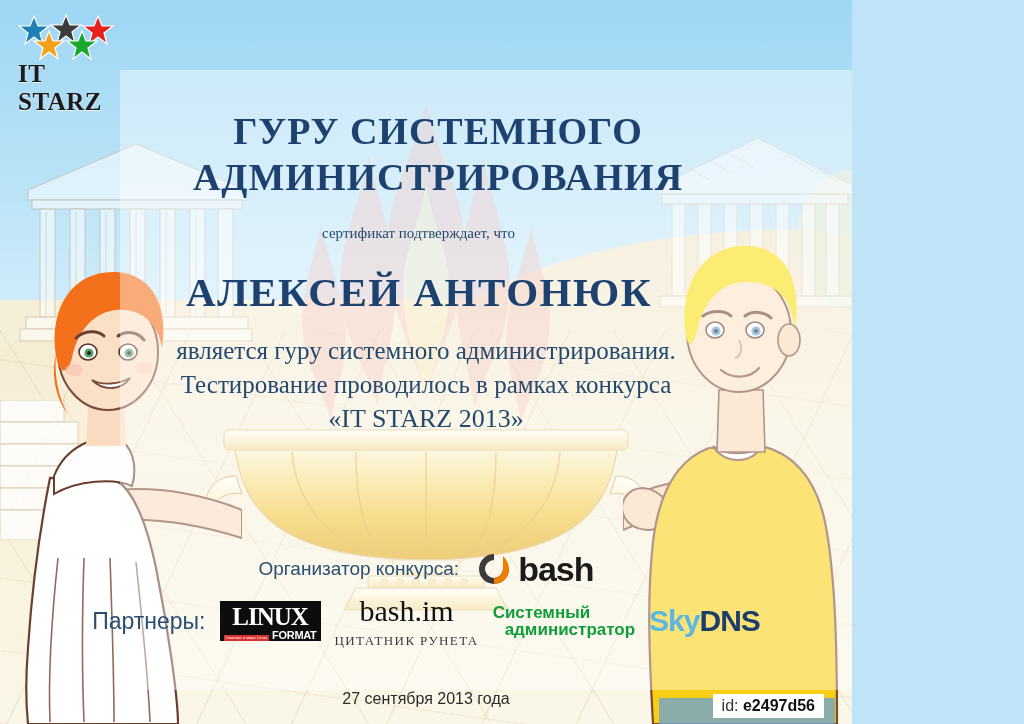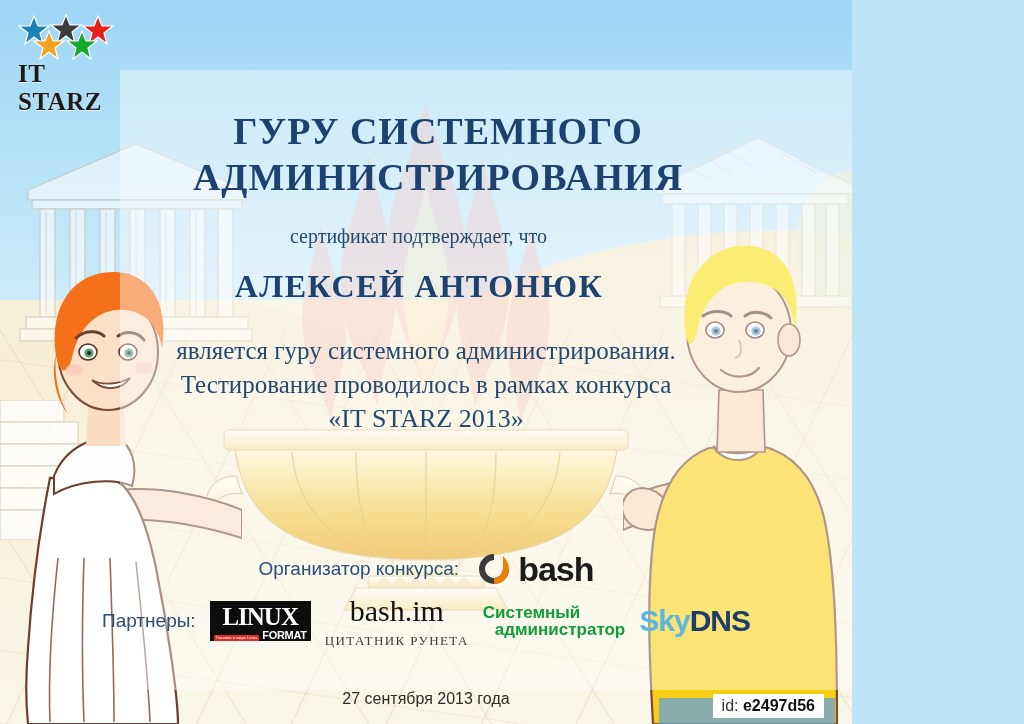--- a/index.html
+++ b/index.html
@@ -85,26 +85,26 @@
   .title{
     position:absolute;left:0;right:0;top:108px;
     font-family:"Liberation Serif", serif;font-weight:bold;
     font-size:38px;line-height:46px;letter-spacing:1px;
     color:#1d4270;
     margin-left:24px;
   }
   .subtitle{
     position:absolute;left:0;right:15px;top:225px;
     font-family:"Liberation Serif", serif;
-    font-size:20px;color:#24496f;
+    font-size:15px;color:#24496f;
   }
   .name{
     position:absolute;left:0;right:14px;top:268px;
     font-family:"Liberation Serif", serif;font-weight:bold;
-    font-size:32px;letter-spacing:1.5px;color:#1d4270;
+    font-size:41px;letter-spacing:1.5px;color:#1d4270;
   }
   .body-text{
     position:absolute;left:0;right:0;top:334px;
     font-family:"Liberation Serif", serif;
     font-size:25px;line-height:34px;color:#24496f;
   }
   .body-text .line3{font-size:26px;}
 
   
   .org-row{
@@ -117,21 +117,21 @@
   .ideco{display:flex;align-items:center;gap:7px;}
   .ideco-word{
     font-family:"Liberation Sans", sans-serif;font-weight:bold;
     font-size:34px;color:#1b1b1b;letter-spacing:-1px;
   }
   .partners-row{
     position:absolute;left:0;right:0;top:598px;height:46px;
     display:flex;align-items:center;justify-content:center;gap:14px;
   }
   .partners-label{
-    font-family:"Liberation Sans", sans-serif;font-size:19px;color:#2a4f74;
+    font-family:"Liberation Sans", sans-serif;font-size:23px;color:#2a4f74;
   }
   
   .lf{
     background:#0d0d0d;padding:3px 4px 0 4px;display:inline-block;line-height:1;
   }
   .lf-main{
     font-family:Liberation Serif, serif;font-weight:bold;font-size:25px;
     color:#fff;letter-spacing:-1px;display:block;
     -webkit-text-stroke:0;
   }

